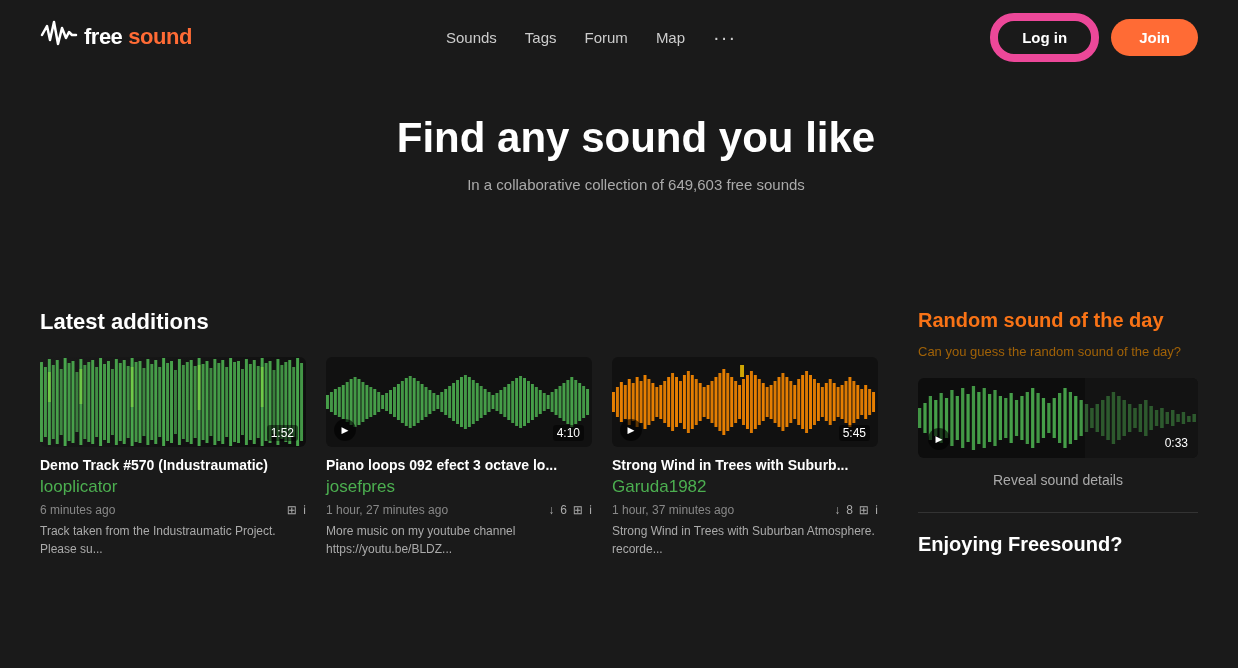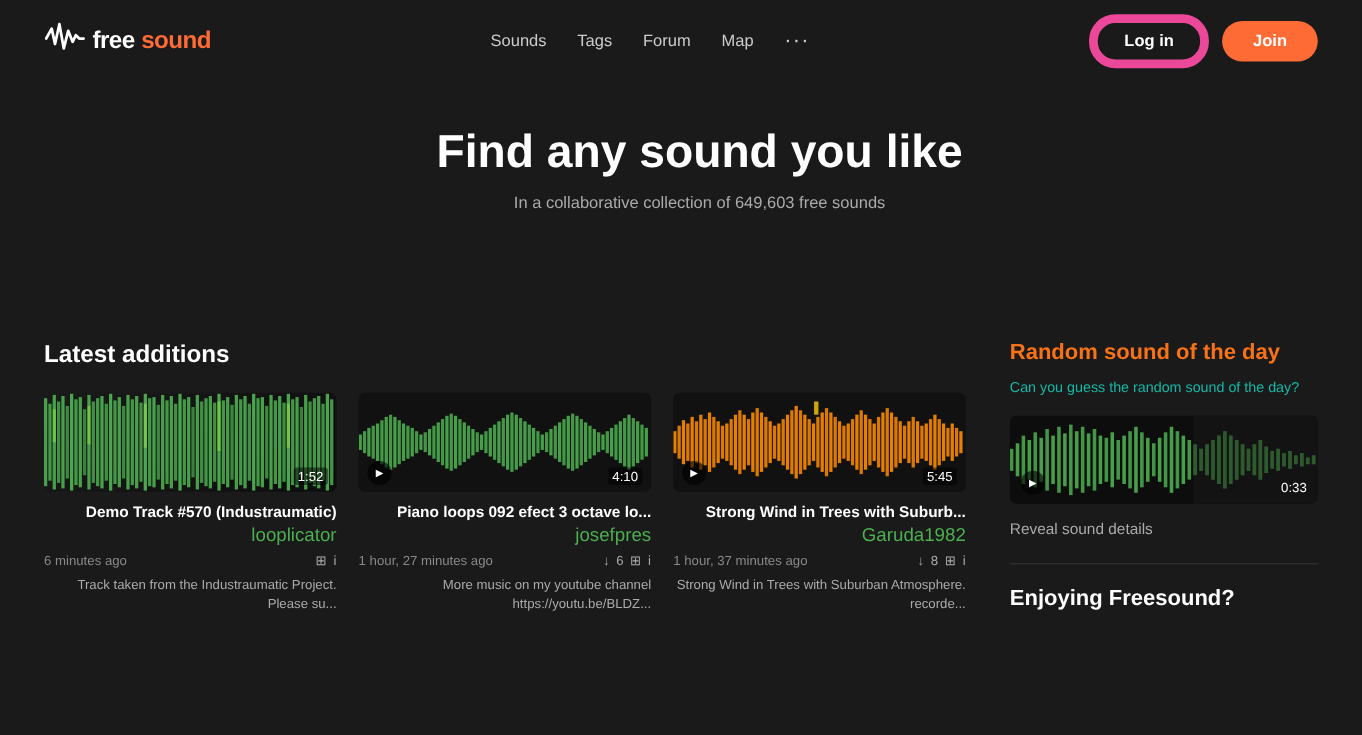--- a/index.html
+++ b/index.html
@@ -160,21 +160,20 @@
     }
 
     .sound-cards {
       display: flex;
       gap: 20px;
     }
 
     .sound-card {
       flex: 1;
       cursor: pointer;
-      text-align: right;
     }
 
     .waveform-container {
       position: relative;
       border-radius: 6px;
       overflow: hidden;
       margin-bottom: 10px;
       height: 90px;
     }
 
@@ -260,21 +259,21 @@
 
     .sidebar-section-title {
       font-size: 20px;
       font-weight: 700;
       color: #f97316;
       margin-bottom: 10px;
     }
 
     .sidebar-subtitle {
       font-size: 13px;
-      color: #14b8a6;
+      color: #a16207;
       margin-bottom: 16px;
       line-height: 1.5;
     }
 
     .random-waveform {
       position: relative;
       background: #0d0d0d;
       border-radius: 6px;
       height: 80px;
       margin-bottom: 14px;
@@ -300,20 +299,21 @@
     .random-timestamp {
       position: absolute;
       bottom: 8px;
       right: 10px;
       font-size: 12px;
       color: #ffffff;
     }
 
     .reveal-link {
       display: block;
+      text-align: center;
       font-size: 14px;
       color: #aaaaaa;
       cursor: pointer;
       margin-bottom: 24px;
     }
 
     .sidebar-divider {
       border: none;
       border-top: 1px solid #333;
       margin-bottom: 20px;

